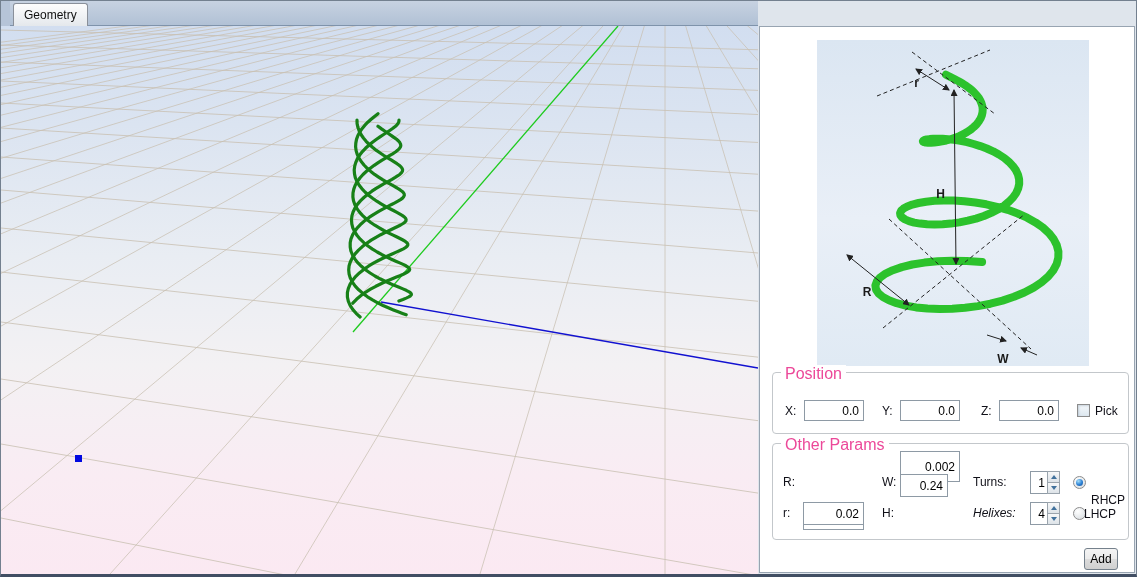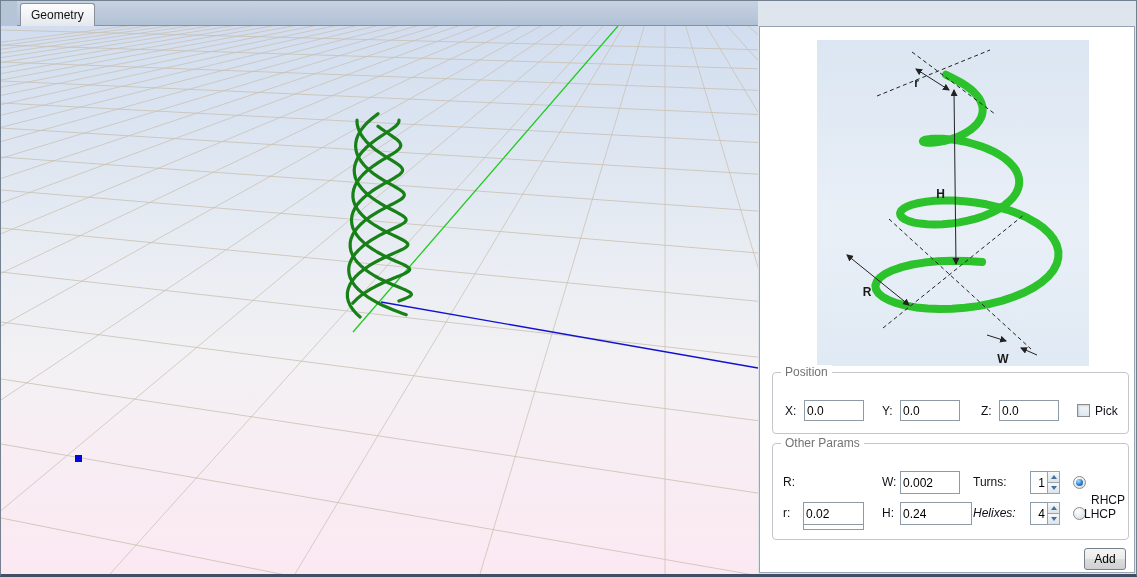--- a/index.html
+++ b/index.html
@@ -8,21 +8,21 @@
     position:relative; width:1137px; height:577px;
     border:1px solid #73808f; border-bottom:3px solid #414e63;
     background:#b6c4d8; overflow:hidden;
   }
   
   .tabbar {
     position:absolute; top:0; height:25px;
     background:linear-gradient(#c7d2e1,#b1c1d5);
     border-bottom:1px solid #7f93ab;
   }
-  .tabbar.left { left:16px; width:757px; }
+  .tabbar.left { left:9px; width:757px; }
   .tabbar.right { left:757px; right:0; }
   .tab {
     position:absolute; top:2px; height:23px;
     background:linear-gradient(#fdfdfd,#f0f2f5 55%,#e4e8ec);
     border:1px solid #8a909a; border-bottom:none;
     border-radius:3px 3px 0 0;
     font-size:12px; color:#111; line-height:21px;
     padding:0 10px; display:flex; align-items:center; gap:7px;
   }
   
@@ -44,27 +44,27 @@
   .diagram {
     position:absolute; left:57px; top:13px; width:272px; height:326px;
     background:linear-gradient(#dbe6f2,#e9eff7 55%,#e0eaf4);
   }
   .diagram svg text { font-size:12px; font-weight:bold; fill:#1a1a1a; }
   .group {
     position:absolute; border:1px solid #c3c7cb; border-radius:4px;
   }
   .group .legend {
     position:absolute; top:-8px; left:8px; background:#fff; padding:0 4px;
-    font-size:12px; color:#737373; white-space:nowrap;
+    font-size:16px; color:#ec4899; white-space:nowrap;
   }
   .lbl { position:absolute; font-size:12px; color:#101018; white-space:nowrap; }
   .field {
     position:absolute; border:1px solid #8e9aa5; background:#fff;
     font-family:"Liberation Sans",sans-serif; font-size:12px; color:#000;
-    text-align:left; padding:0 4px 0 2px;
+    text-align:right; padding:0 4px 0 2px;
   }
   
   .spin { position:absolute; width:30px; height:23px; display:flex; }
   .spin input {
     width:17px; height:23px; border:1px solid #8e9aa5; border-right:none;
     font-family:"Liberation Sans",sans-serif; font-size:12px; text-align:right; padding-right:2px;
   }
   .spin .btns { width:13px; display:flex; flex-direction:column; }
   .spin .sb {
     flex:1; border:1px solid #9aa4ad; background:linear-gradient(#f7f8f9,#dde3e8);
@@ -81,21 +81,21 @@
   }
   .radio .dot { display:none; width:7px; height:7px; border-radius:50%;
     background:radial-gradient(circle at 35% 30%,#a6e0fa,#2a7fd4 55%,#174f90); }
   .radio.on .dot { display:block; }
   .checkbox {
     position:absolute; width:13px; height:13px;
     border:1px solid #8c8c8c; background:linear-gradient(#f4f8fb,#dde7ef);
     box-shadow:inset 1px 1px 2px rgba(120,140,160,.35);
   }
   .add-btn {
-    position:absolute; left:324px; top:521px; width:42px; height:22px;
+    position:absolute; left:324px; top:521px; width:34px; height:22px;
     border:1px solid #75818c; border-radius:3px;
     background:linear-gradient(#f4f4f4,#ebebeb 48%,#dcdcdc 52%,#d0d0d0);
     font-family:"Liberation Sans",sans-serif; font-size:12px; color:#000;
   }
 </style>
 </head>
 <body>
 
 <div class="window">
 
@@ -217,42 +217,42 @@
       <span class="checkbox" style="left:317px; top:377px;"></span>
       <span class="lbl" style="left:335px; top:377px;">Pick</span>
 
       <div class="group" style="left:12px; top:416px; width:357px; height:97px;">
         <span class="legend">Other Params</span>
       </div>
 
       <span class="lbl" style="left:23px; top:448px;">R:</span>
       <input class="field" style="left: 43px; top: 444px; width: 61px; height: 23px; margin-top: 36px;" value="0.04">
       <span class="lbl" style="left:122px; top:448px;">W:</span>
-      <input class="field" style="left: 140px; top: 444px; width: 60px; height: 23px;" value="0.002">
+      <input class="field" style="left: 140px; top: 424px; width: 60px; height: 31px;" value="0.002">
       <span class="lbl" style="left:213px; top:448px;">Turns:</span>
       <div class="spin" style="left:270px; top:444px;">
         <input value="1" style="">
         <div class="btns">
           <div class="sb">
               <span class="tri-up"></span>
             </div>
           <div class="sb">
               <span class="tri-dn"></span>
             </div>
         </div>
       </div>
       <span class="radio on" style="left:313px; top:449px;">
           <span class="dot"></span>
         </span>
       <span class="lbl" style="left:331px; top:466px;">RHCP</span>
 
       <span class="lbl" style="left:23px; top:479px;">r:</span>
       <input class="field" style="left: 43px; top: 475px; width: 61px; height: 23px;" value="0.02">
       <span class="lbl" style="left:122px; top:479px;">H:</span>
-      <input class="field" style="left: 140px; top: 475px; width: 72px; height: 23px;" value="0.24">
+      <input class="field" style="left: 140px; top: 447px; width: 48px; height: 23px;" value="0.24">
       <span class="lbl" style="left:213px; top:479px;font-style:italic;">Helixes:</span>
       <div class="spin" style="left:270px; top:475px;">
         <input value="4" style="">
         <div class="btns">
           <div class="sb">
               <span class="tri-up"></span>
             </div>
           <div class="sb">
               <span class="tri-dn"></span>
             </div>

